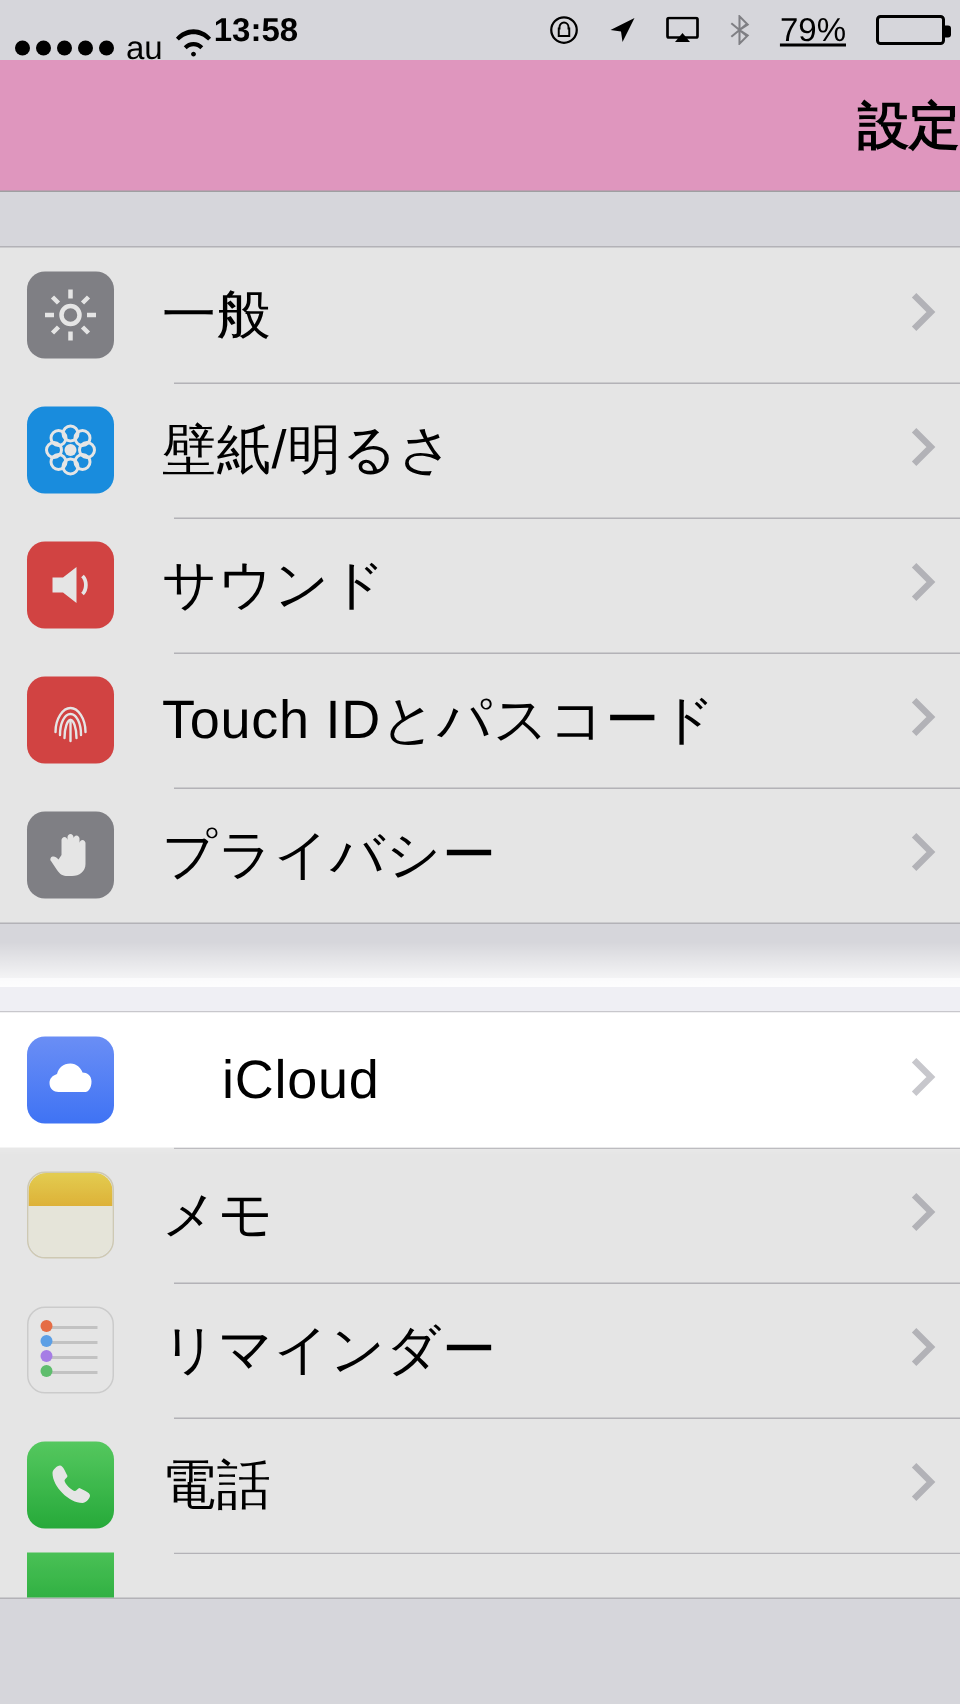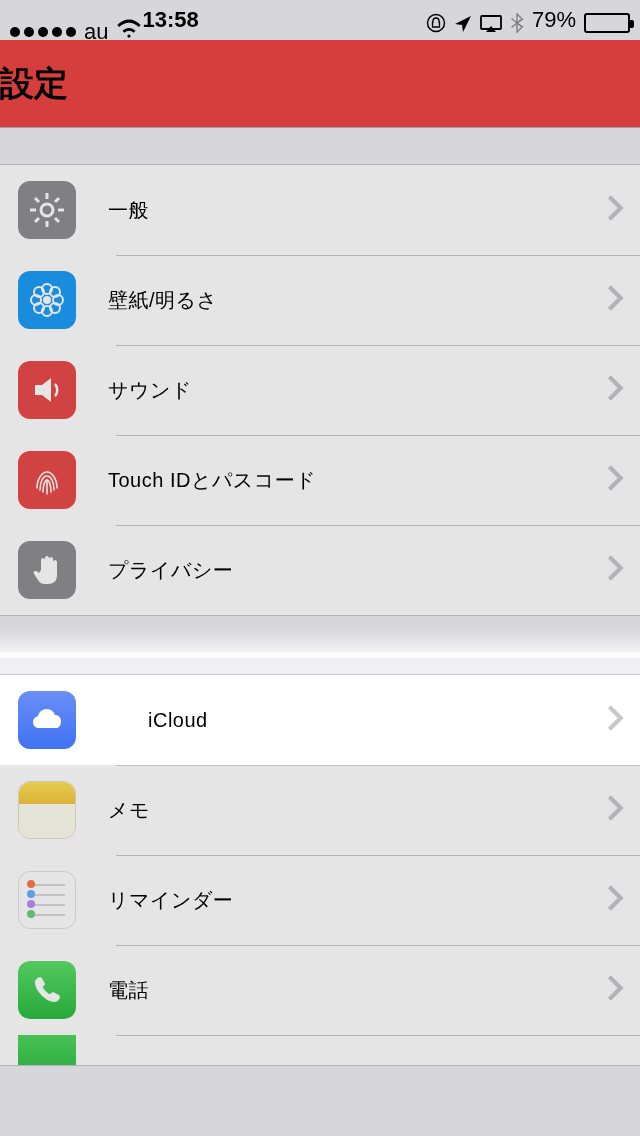--- a/index.html
+++ b/index.html
@@ -9,38 +9,38 @@
   
   .dim { position: absolute; left:0; right:0; background: rgba(0,0,0,0.10); pointer-events: none; z-index: 50; }
 
   
   .statusbar { height: 40px; width: 100%; display: flex; align-items: center; padding: 0 10px; font-size: 22px; color: #000; }
   .sb-left { display:flex; align-items:center; gap:8px;margin-top:23px; }
   .dots { display:flex; gap:4px; }
   .dots span { width:10px; height:10px; border-radius:50%; background:#000; display:inline-block; }
   .wifi svg { width:26px; height:20px; }
   .sb-center { flex:1; font-weight:600; }
-  .sb-right { display:flex; align-items:flex-end; gap:8px; }
+  .sb-right { display:flex; align-items:center; gap:20px;text-decoration:underline; }
   .sb-right svg { display:block; }
   .batt { display:flex; align-items:center; gap:4px; }
   .batt-body { width:46px; height:20px; border:2px solid #000; border-radius:3px; position:relative; }
   .batt-body::after { content:""; position:absolute; right:-6px; top:5px; width:4px; height:8px; background:#000; border-radius:0 2px 2px 0;}
   .batt-fill { height:100%; background:#000; }
 
   
-  .navhdr { height: 88px; width:100%; display:flex; align-items:center; justify-content:flex-start; background:#ef4444; border-bottom:1px solid #b2b2b4;font-family:Liberation Mono, monospace; }
+  .navhdr { height: 88px; width:100%; display:flex; align-items:center; justify-content:flex-end; background:#f9a8d4; border-bottom:1px solid #b2b2b4;font-family:Liberation Mono, monospace; }
   .navhdr h1 { font-size: 34px; font-weight: 700; }
 
   .spacer { height: 36px; }
 
   .group { background:#fff; border-top:1px solid #c8c7cc; border-bottom:1px solid #c8c7cc; }
   .row { display:flex; align-items:center; height:90px; padding-left:18px; padding-right:16px; position:relative; }
   .row + .row::before { content:""; position:absolute; left:116px; right:0; top:0; height:1px; background:#c8c7cc; }
   .icon { width:58px; height:58px; border-radius:12px; margin-right:32px; flex-shrink:0; display:flex; align-items:center; justify-content:center; }
-  .label { font-size:20px; color:#000; flex:1; font-weight:400; letter-spacing:0.5px;}
+  .label { font-size:36px; color:#000; flex:1; font-weight:400; letter-spacing:0.5px;}
   .chev { color:#c7c7cc; }
   .chev svg { width:18px; height:28px; stroke:#c7c7cc; stroke-width:3; fill:none; }
 
   .gap { height:58px; }
 
   
   .hl { position:relative; z-index:100; }
   .glow-top, .glow-bot { position:absolute; left:0; right:0; height:30px; z-index:60; pointer-events:none; }
   .glow-top { background:linear-gradient(to bottom, rgba(255,255,255,0), rgba(255,255,255,0.9)); }
   .glow-bot { background:linear-gradient(to top, rgba(255,255,255,0), rgba(255,255,255,0.9)); }

